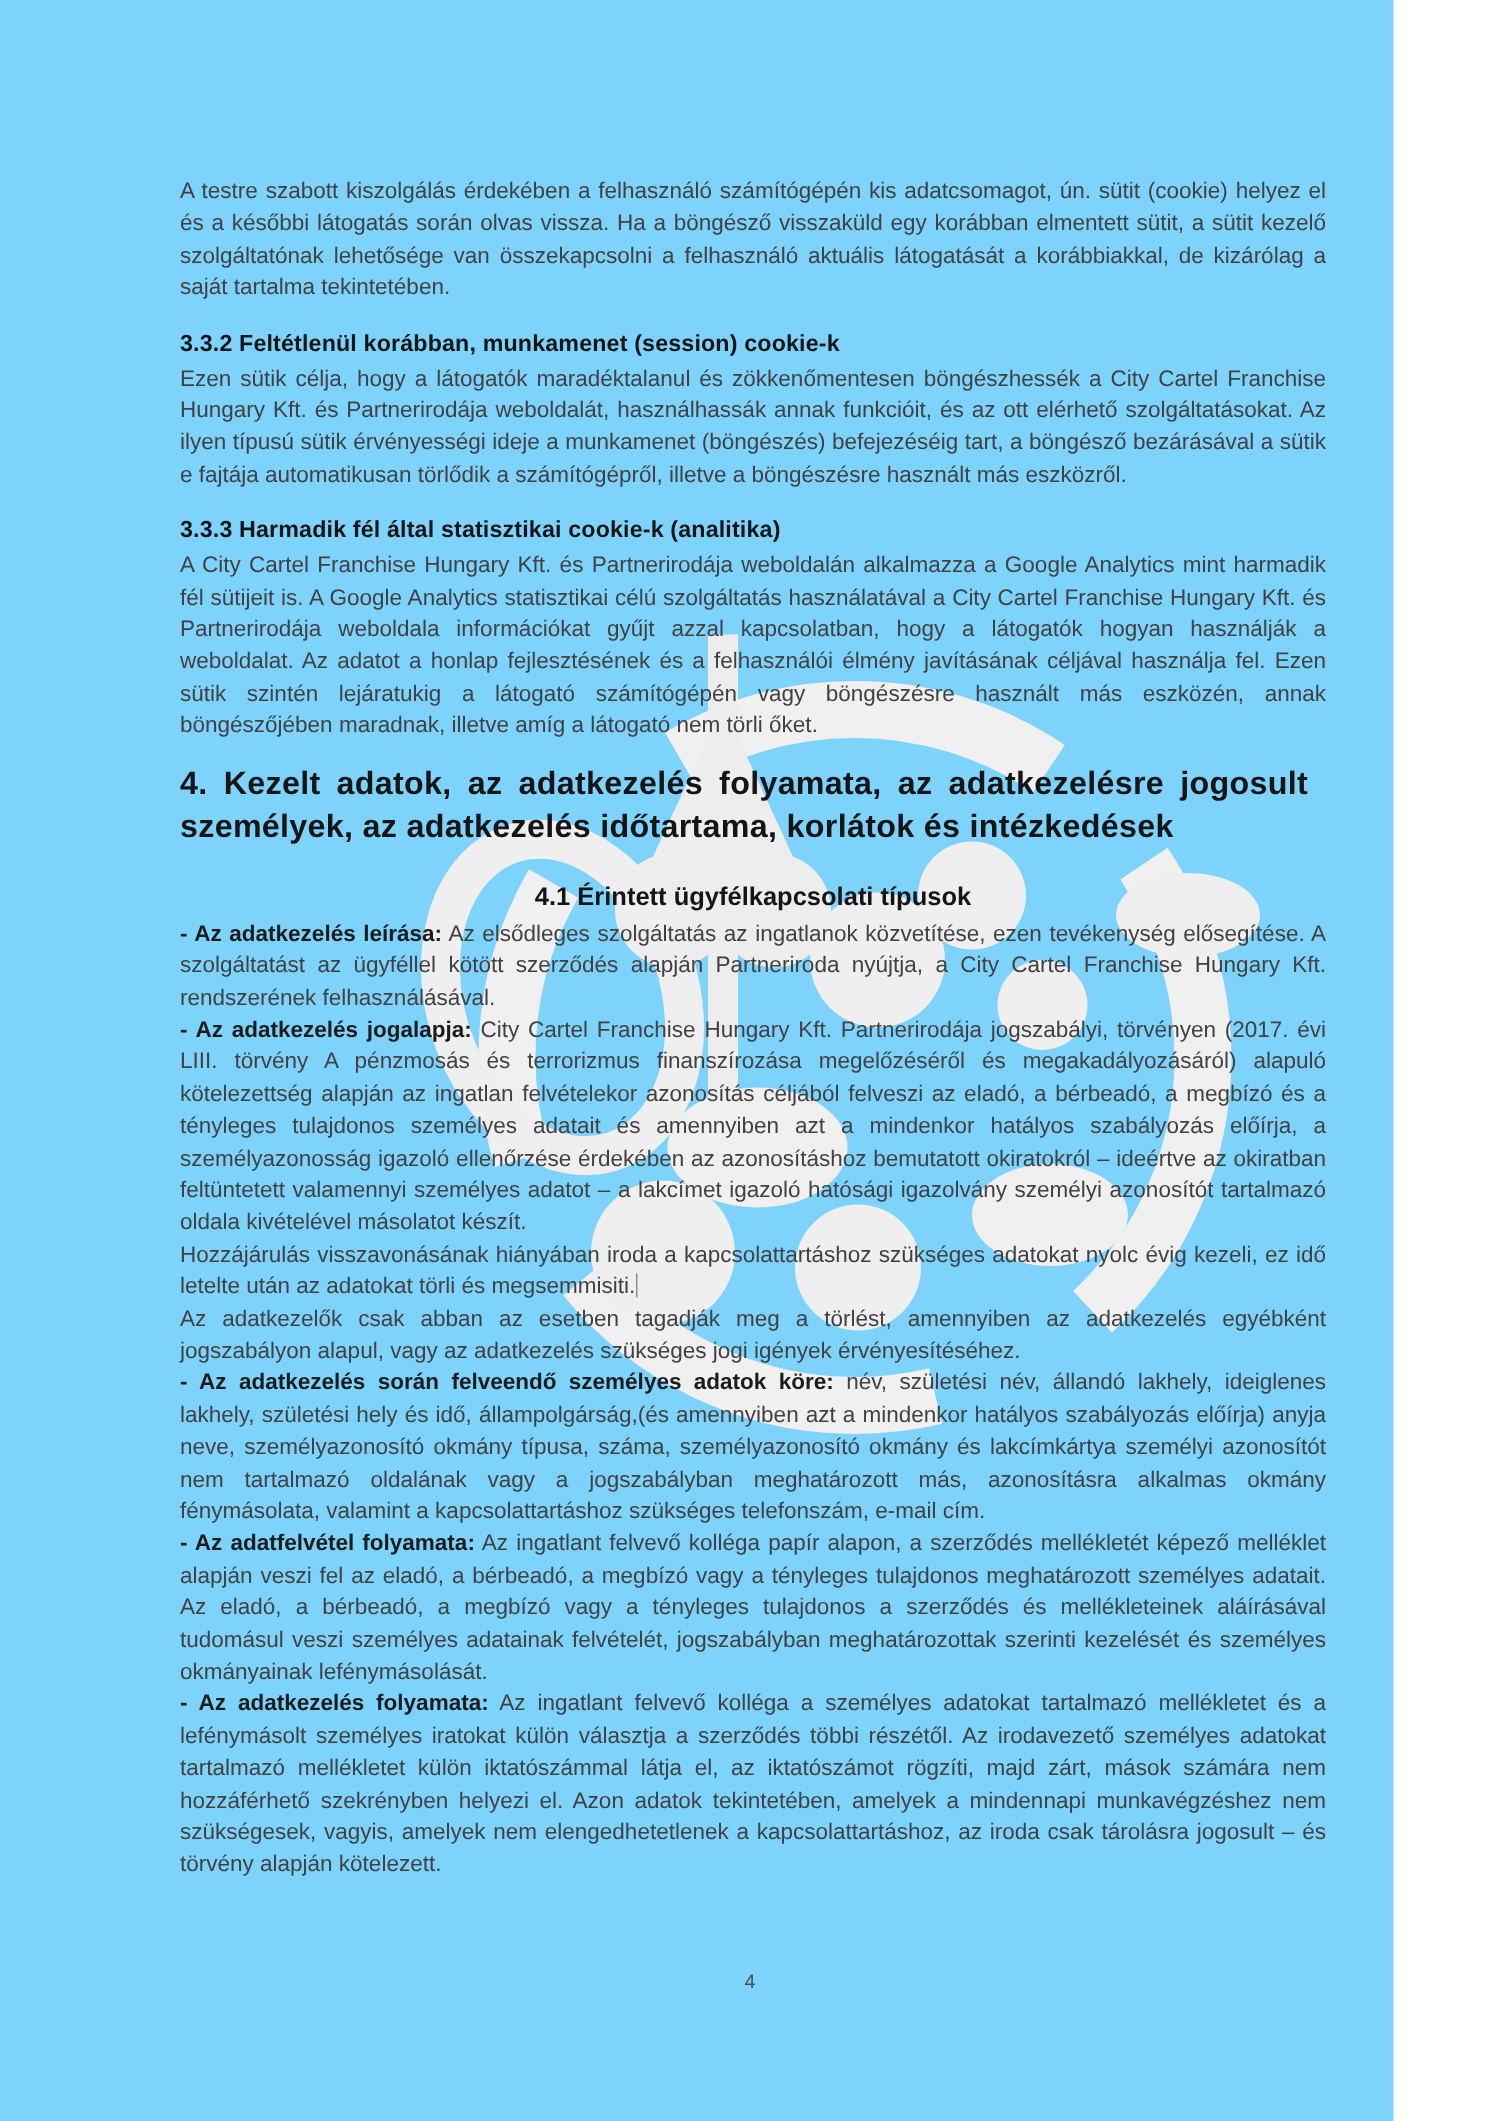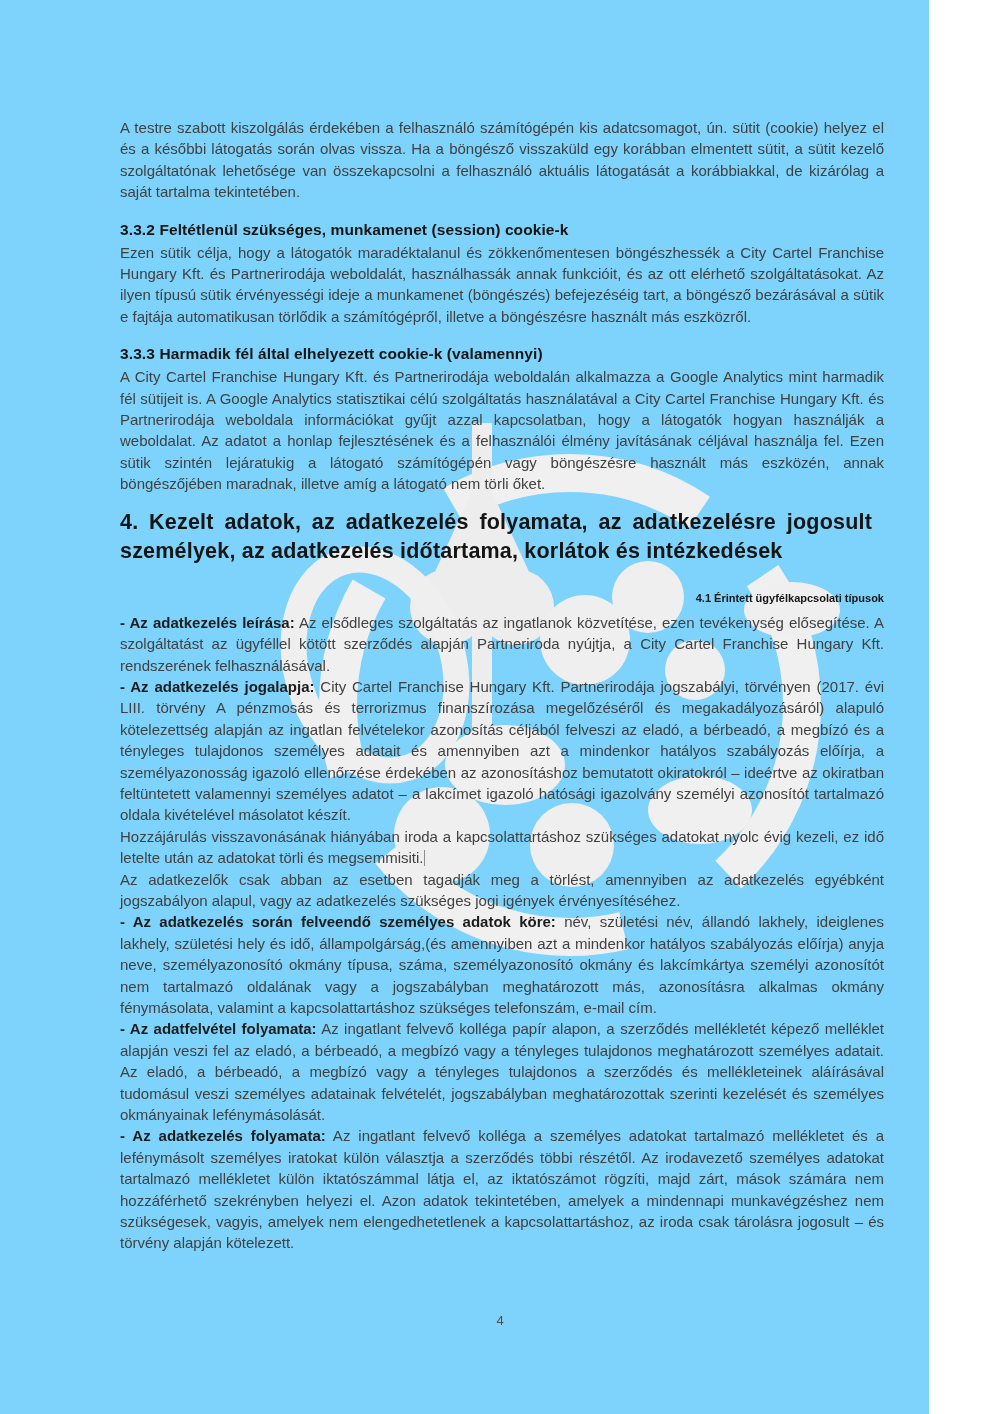--- a/index.html
+++ b/index.html
@@ -44,26 +44,26 @@
   h3.section-heading{
     font-size:15.5px;
     line-height:21px;
     font-weight:800;
     color:#151515;
     margin:16px 0 2px 0;
     text-align:left;
     letter-spacing:.1px;
   }
   h3.subsection-heading{
-    font-size:11px;
+    font-size:17px;
     line-height:22px;
     font-weight:800;
     color:#151515;
     margin:0 0 3px 0;
-    text-align:right;
+    text-align:center;
   }
   h4.subsubsection-heading{
     font-size:15.5px;
     line-height:21px;
     font-weight:800;
     color:#151515;
     margin:0 0 1px 0;
     text-align:left;
   }
   .lead{
@@ -115,24 +115,24 @@
       <circle cx="292" cy="430" r="42" fill="#efefef"></circle>
       <ellipse cx="225" cy="350" rx="60" ry="40" fill="#f0f0f0"></ellipse>
       <ellipse cx="420" cy="395" rx="52" ry="34" fill="#f0f0f0"></ellipse>
     </g>
   </svg>
 
   <div class="content">
 
     <p>A testre szabott kiszolgálás érdekében a felhasználó számítógépén kis adatcsomagot, ún. sütit (cookie) helyez el és a későbbi látogatás során olvas vissza. Ha a böngésző visszaküld egy korábban elmentett sütit, a sütit kezelő szolgáltatónak lehetősége van összekapcsolni a felhasználó aktuális látogatását a korábbiakkal, de kizárólag a saját tartalma tekintetében.</p>
 
-    <h3 class="section-heading">3.3.2 Feltétlenül szükséges, munkamenet (session) cookie-k</h3>
+    <h3 class="section-heading">3.3.2 Feltétlenül korábban, munkamenet (session) cookie-k</h3>
     <p>Ezen sütik célja, hogy a látogatók maradéktalanul és zökkenőmentesen böngészhessék a City Cartel Franchise Hungary Kft. és Partnerirodája weboldalát, használhassák annak funkcióit, és az ott elérhető szolgáltatásokat. Az ilyen típusú sütik érvényességi ideje a munkamenet (böngészés) befejezéséig tart, a böngésző bezárásával a sütik e fajtája automatikusan törlődik a számítógépről, illetve a böngészésre használt más eszközről.</p>
 
-    <h3 class="section-heading">3.3.3 Harmadik fél által elhelyezett cookie-k (valamennyi)</h3>
+    <h3 class="section-heading">3.3.3 Harmadik fél által statisztikai cookie-k (analitika)</h3>
     <p>A City Cartel Franchise Hungary Kft. és Partnerirodája weboldalán alkalmazza a Google Analytics mint harmadik fél sütijeit is. A Google Analytics statisztikai célú szolgáltatás használatával a City Cartel Franchise Hungary Kft. és Partnerirodája weboldala információkat gyűjt azzal kapcsolatban, hogy a látogatók hogyan használják a weboldalat. Az adatot a honlap fejlesztésének és a felhasználói élmény javításának céljával használja fel.  Ezen sütik szintén lejáratukig a látogató számítógépén vagy böngészésre használt más eszközén, annak böngészőjében maradnak, illetve amíg a látogató nem törli őket.</p>
 
     <h2 class="main-heading">4. Kezelt adatok, az adatkezelés folyamata, az adatkezelésre jogosult személyek, az adatkezelés időtartama, korlátok és intézkedések</h2>
 
     <h3 class="subsection-heading">4.1 Érintett ügyfélkapcsolati típusok</h3>
 
 
     <p><span class="lead">- Az adatkezelés leírása:</span><span> Az elsődleges szolgáltatás az ingatlanok közvetítése, ezen tevékenység elősegítése. A szolgáltatást az ügyféllel kötött szerződés alapján Partneriroda nyújtja, a City Cartel Franchise Hungary Kft. rendszerének felhasználásával.</span></p>
 
     <p><span class="lead">- Az adatkezelés jogalapja:</span><span> City Cartel Franchise Hungary Kft. Partnerirodája jogszabályi, törvényen (2017. évi LIII. törvény A pénzmosás és terrorizmus finanszírozása megelőzéséről és megakadályozásáról) alapuló kötelezettség alapján az ingatlan felvételekor azonosítás céljából felveszi az eladó, a bérbeadó, a megbízó és a tényleges tulajdonos személyes adatait és amennyiben azt a mindenkor hatályos szabályozás előírja, a személyazonosság igazoló ellenőrzése érdekében az azonosításhoz bemutatott okiratokról – ideértve az okiratban feltüntetett valamennyi személyes adatot – a lakcímet igazoló hatósági igazolvány személyi azonosítót tartalmazó oldala kivételével másolatot készít.</span></p>

